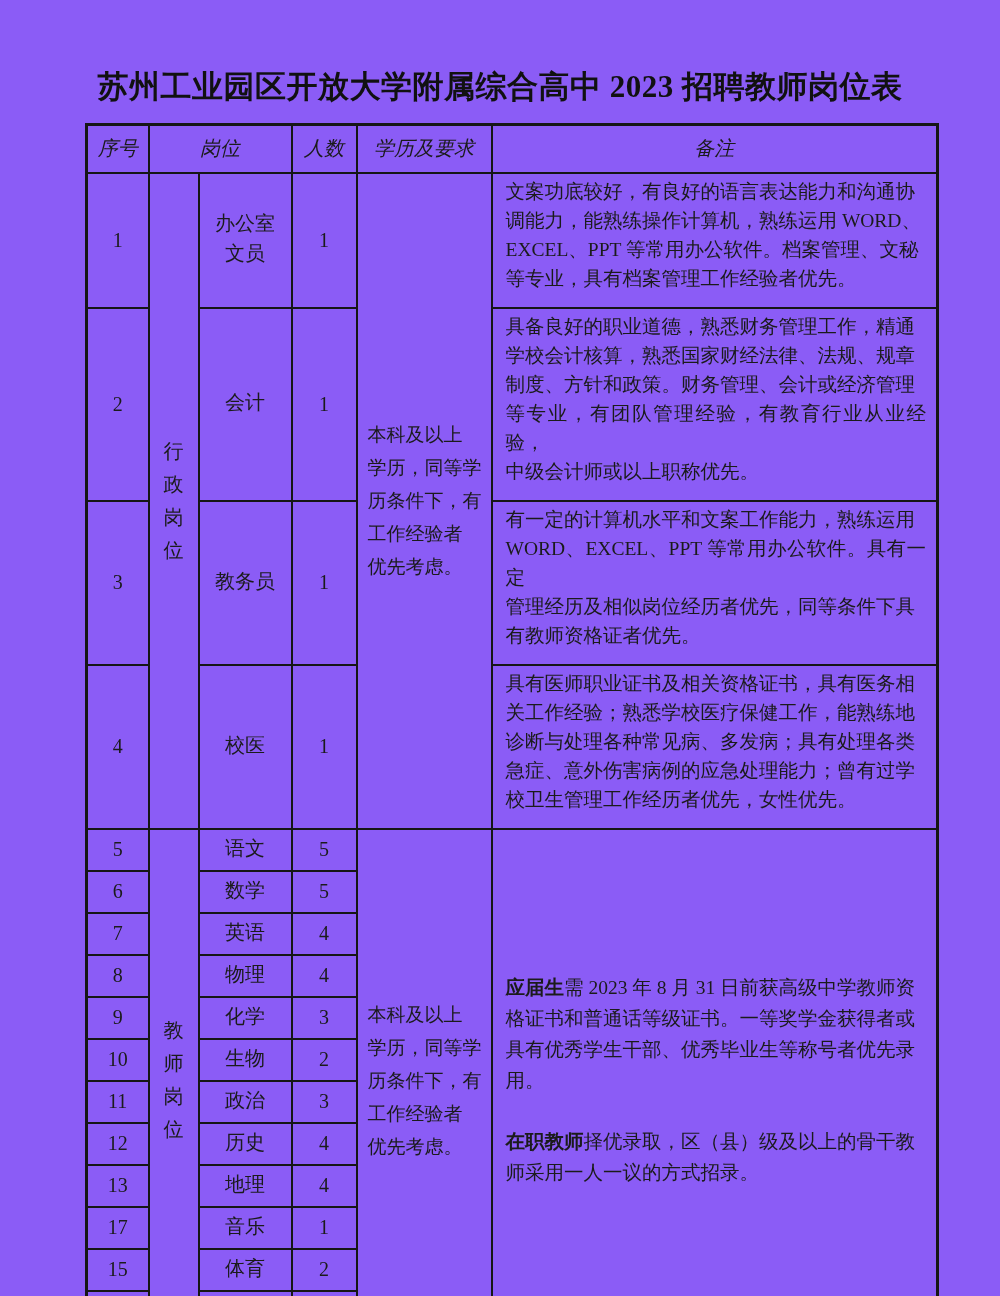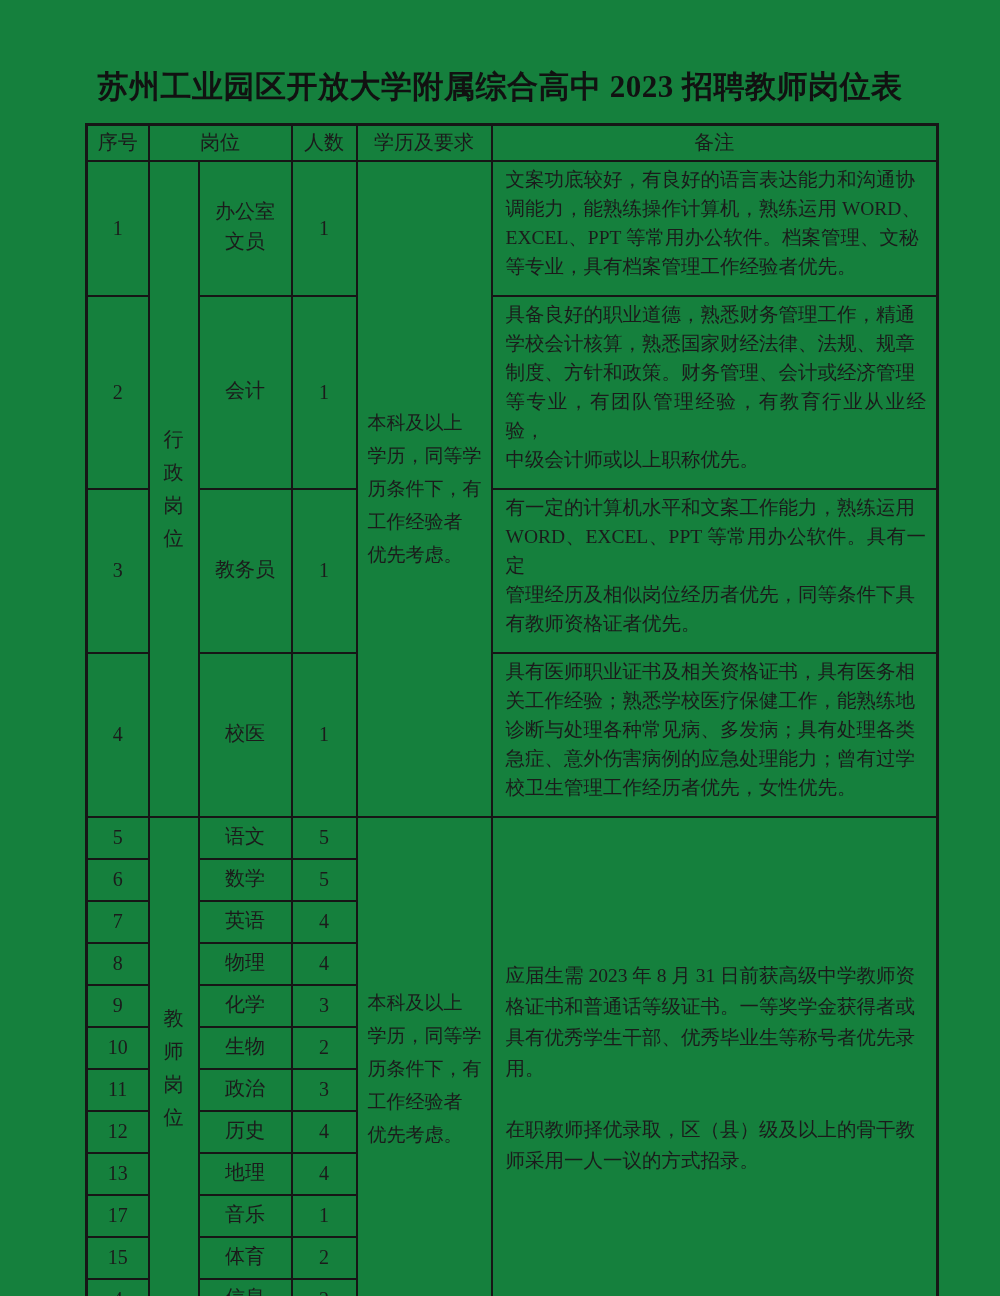--- a/index.html
+++ b/index.html
@@ -3,21 +3,21 @@
 <meta charset="utf-8">
 <style>
   * { box-sizing: border-box; }
   html, body { margin: 0; padding: 0; }
   body {
     width: 1000px; height: 1296px;
     background: #ffffff;
     font-family: "Liberation Serif", "DejaVu Serif", serif;
     color: #1b1b1b;
   }
-  .page { position: relative; width: 1000px; height: 1296px; overflow: hidden; background: #15803d; }
+  .page { position: relative; width: 1000px; height: 1296px; overflow: hidden; background: #8b5cf6; }
 
   .doc-title {
     position: absolute; top: 66px; left: 0; width: 100%;
     margin: 0; text-align: center;
     font-size: 31px; font-weight: bold; letter-spacing: 0.5px;
     color: #111;
   }
 
   table.recruit {
     position: absolute; left: 85px; top: 123px;
@@ -25,21 +25,21 @@
     border-collapse: collapse; table-layout: fixed;
     border: 3px solid #161616;
   }
   th, td {
     border: 2px solid #161616;
     padding: 0;
     text-align: center; vertical-align: middle;
     font-size: 20px; font-weight: normal;
     color: #1b1b1b;
   }
-  thead tr { height: 36px; }
+  thead tr { height: 48px; font-style: italic; }
   tr.h-130 { height: 130px; }
   tr.h-147 { height: 147px; }
   tr.h-152 { height: 152px; }
   tr.h-42  { height: 42px; }
 
   .c-cat .vert {
     display: inline-block;
     width: 22px;
     font-size: 20px; line-height: 1.65;
     word-break: break-all;
@@ -63,21 +63,21 @@
     text-align: justify;
   }
   td.c-rem-teacher { text-align: left; padding: 4px 10px 4px 13px; }
   .teacher-para {
     margin: 0;
     white-space: pre-line;
     font-size: 19.5px; line-height: 31px;
     text-align: justify;
   }
   .teacher-para + .teacher-para { margin-top: 30px; }
-  .teacher-para b { font-weight: normal; }
+  .teacher-para b { font-weight: bold; }
 </style>
 </head>
 <body>
 
 <div class="page">
 
   <h1 class="doc-title">苏州工业园区开放大学附属综合高中 2023 招聘教师岗位表</h1>
 
   <table class="recruit">
     <colgroup>

